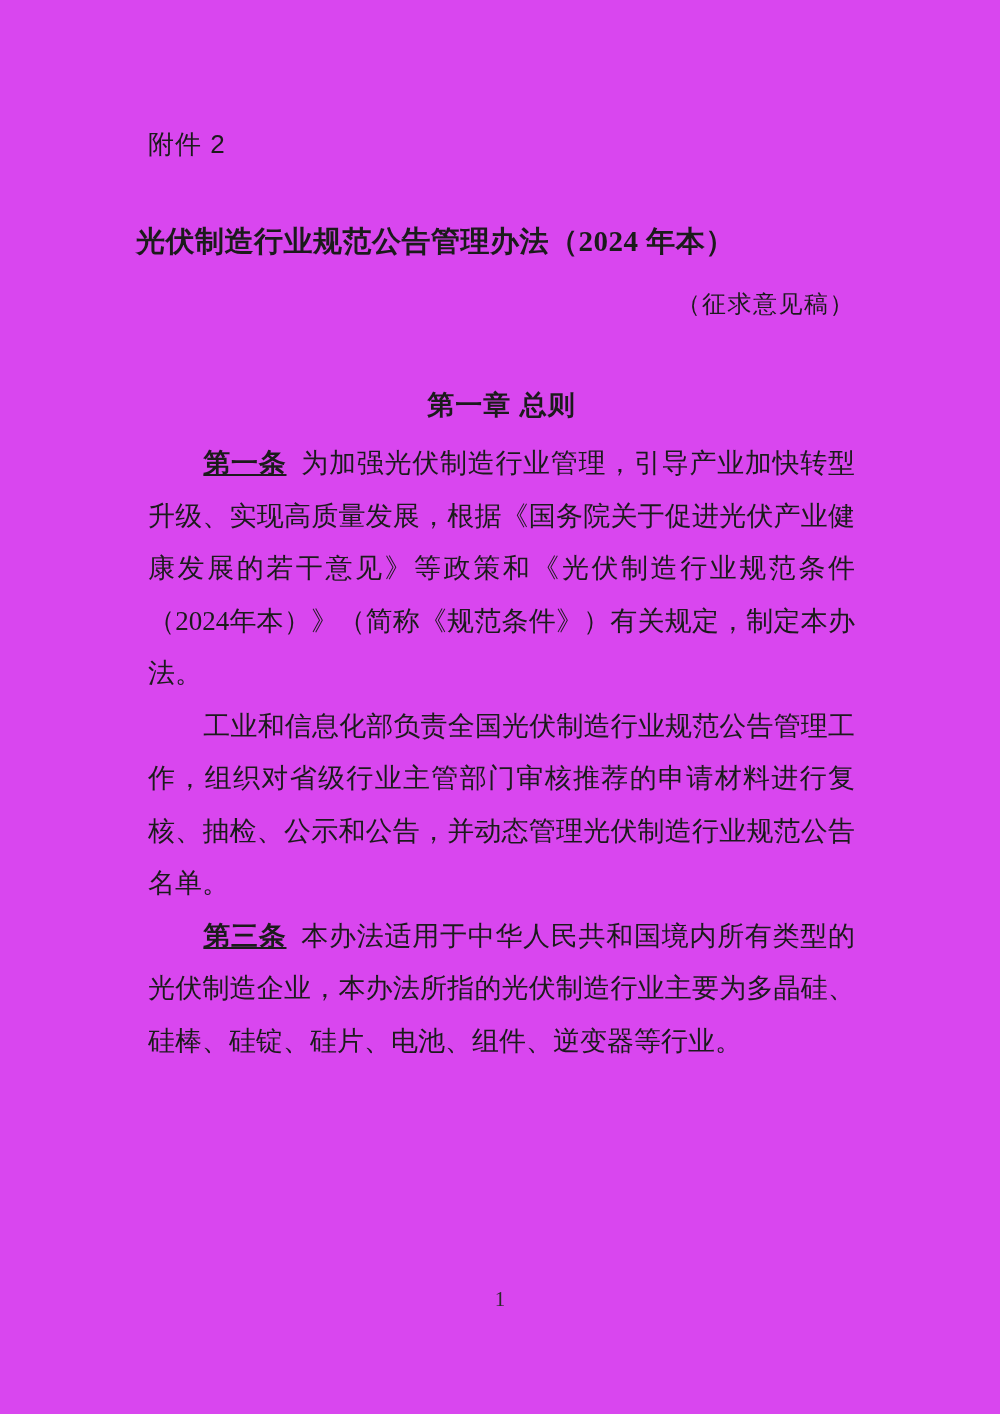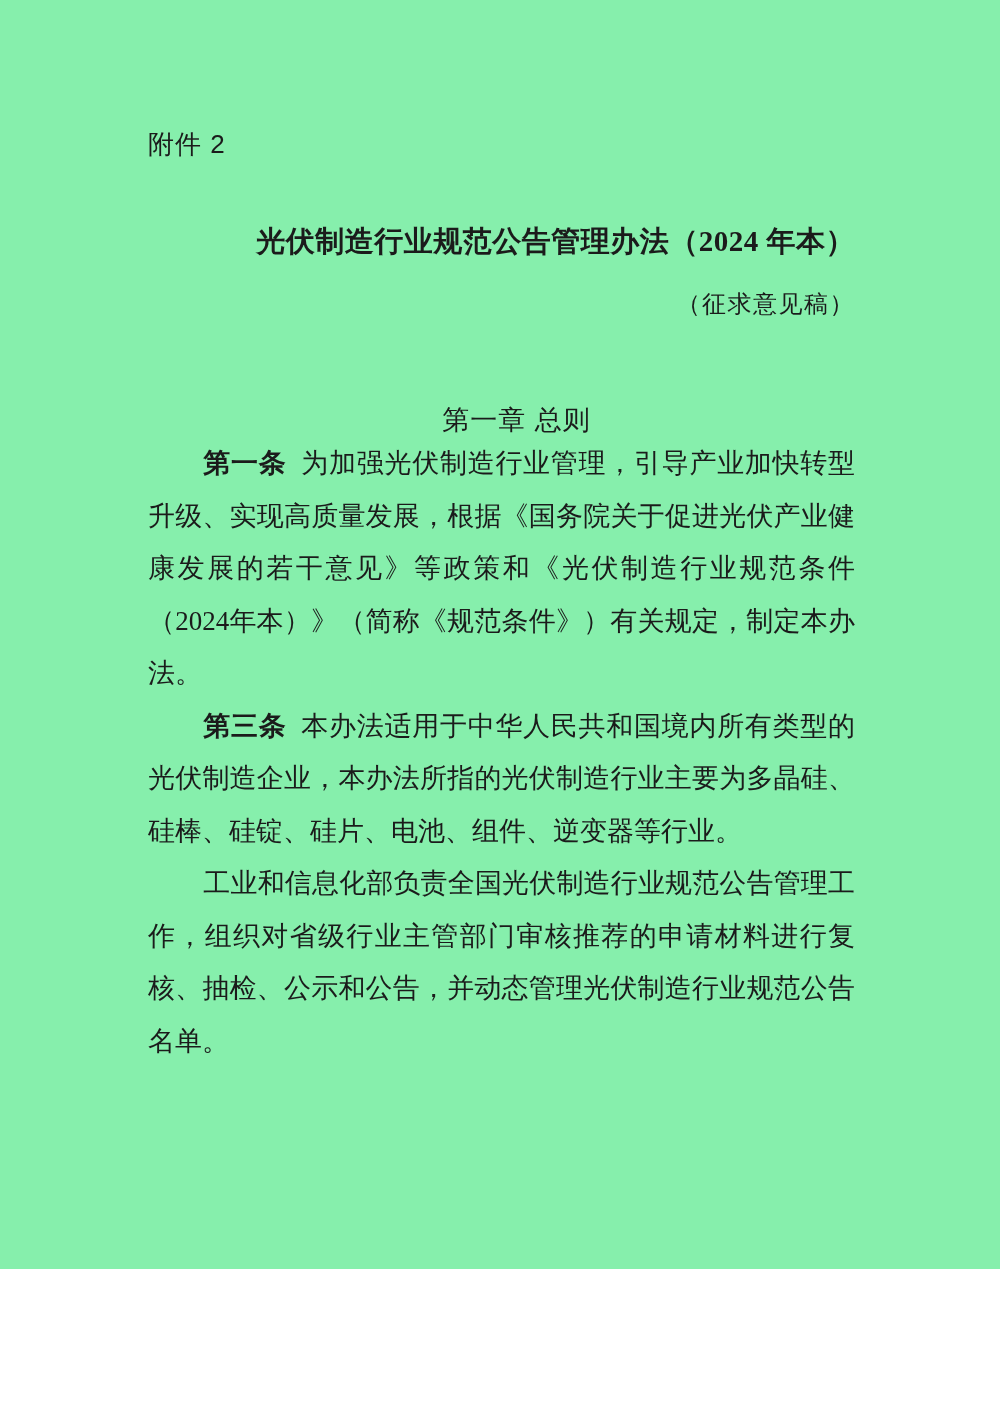--- a/index.html
+++ b/index.html
@@ -3,44 +3,44 @@
 <meta charset="utf-8">
 <style>
   html, body {
     margin: 0;
     padding: 0;
     background: #ffffff;
   }
   .page {
     position: relative;
     width: 1000px;
-    height: 1269px;
+    height: 1414px;
     margin: 0 auto;
-    background: #86efac;
+    background: #d946ef;
     color: #1b1b1b;
     font-family: "Liberation Serif", "DejaVu Serif", serif;
     overflow: hidden;
     box-sizing: border-box;
   }
   .attachment {
     position: absolute;
     left: 148px;
     top: 128px;
     font-family: "Liberation Sans", "DejaVu Sans", sans-serif;
     font-size: 26px;
     line-height: 32px;
     letter-spacing: 1px;
   }
   .title {
     position: absolute;
-    left: 148px;
+    left: 136px;
     width: 707px;
     top: 221px;
     margin: 0;
-    text-align: right;
+    text-align: left;
     font-family: "Liberation Serif", "DejaVu Serif", serif;
     font-weight: bold;
     font-size: 29px;
     line-height: 41px;
     letter-spacing: 0.5px;
     white-space: nowrap;
   }
   .subtitle {
     position: absolute;
     left: 148px;
@@ -49,24 +49,24 @@
     text-align: right;
     font-size: 24px;
     line-height: 34px;
     letter-spacing: 1.5px;
   }
   .chapter {
     position: absolute;
     left: 148px;
     width: 707px;
     top: 386px;
-    margin: 15px;
+    margin: 0;
     text-align: center;
     font-family: "Liberation Sans", "DejaVu Sans", sans-serif;
-    font-weight: normal;
+    font-weight: bold;
     font-size: 27px;
     line-height: 38px;
     letter-spacing: 1px;
   }
   .doc-body {
     position: absolute;
     left: 148px;
     top: 437px;
     width: 707px;
     font-size: 27px;
@@ -75,20 +75,21 @@
     text-justify: inter-ideograph;
   }
   .doc-body p {
     margin: 0;
     text-indent: 2.05em;
   }
   .doc-body .lead {
     font-family: "Liberation Sans", "DejaVu Sans", sans-serif;
     font-weight: bold;
     margin-right: 0.55em;
+    text-decoration: underline;
   }
   .page-number {
     position: absolute;
     left: 0;
     top: 1286px;
     width: 100%;
     text-align: center;
     font-size: 21px;
     line-height: 26px;
     color: #2a2a2a;
@@ -102,19 +103,19 @@
   <div class="attachment">附件 2</div>
 
   <h1 class="title">光伏制造行业规范公告管理办法（2024 年本）</h1>
 
   <div class="subtitle">（征求意见稿）</div>
 
   <h2 class="chapter">第一章 总则</h2>
 
   <div class="doc-body" id="doc-body">
       <p><span class="lead">第一条</span>为加强光伏制造行业管理，引导产业加快转型升级、实现高质量发展，根据《国务院关于促进光伏产业健康发展的若干意见》等政策和《光伏制造行业规范条件（2024年本）》（简称《规范条件》）有关规定，制定本办法。</p>
+      <p>工业和信息化部负责全国光伏制造行业规范公告管理工作，组织对省级行业主管部门审核推荐的申请材料进行复核、抽检、公示和公告，并动态管理光伏制造行业规范公告名单。</p>
       <p><span class="lead">第三条</span>本办法适用于中华人民共和国境内所有类型的光伏制造企业，本办法所指的光伏制造行业主要为多晶硅、硅棒、硅锭、硅片、电池、组件、逆变器等行业。</p>
-      <p>工业和信息化部负责全国光伏制造行业规范公告管理工作，组织对省级行业主管部门审核推荐的申请材料进行复核、抽检、公示和公告，并动态管理光伏制造行业规范公告名单。</p>
     </div>
 
   <div class="page-number">1</div>
 
 </div>
 
 </body></html>

